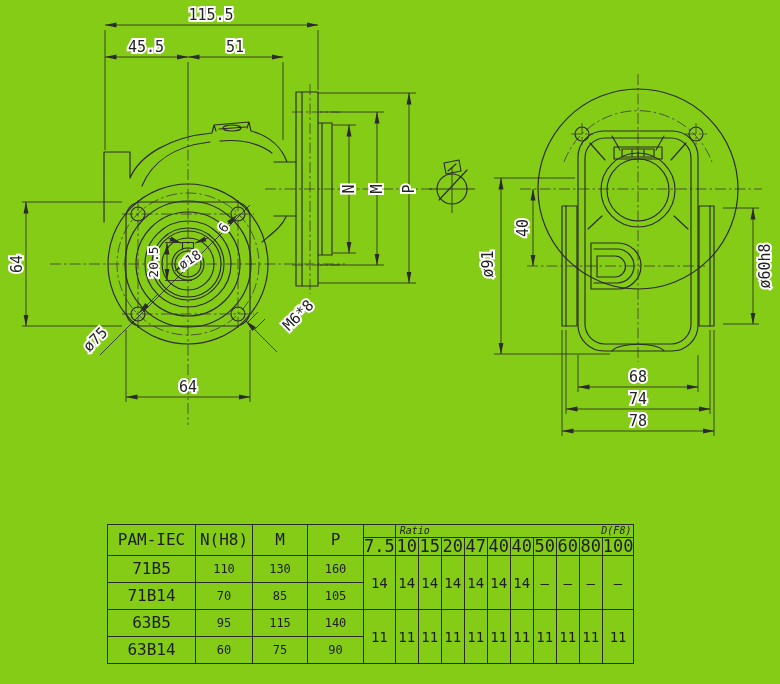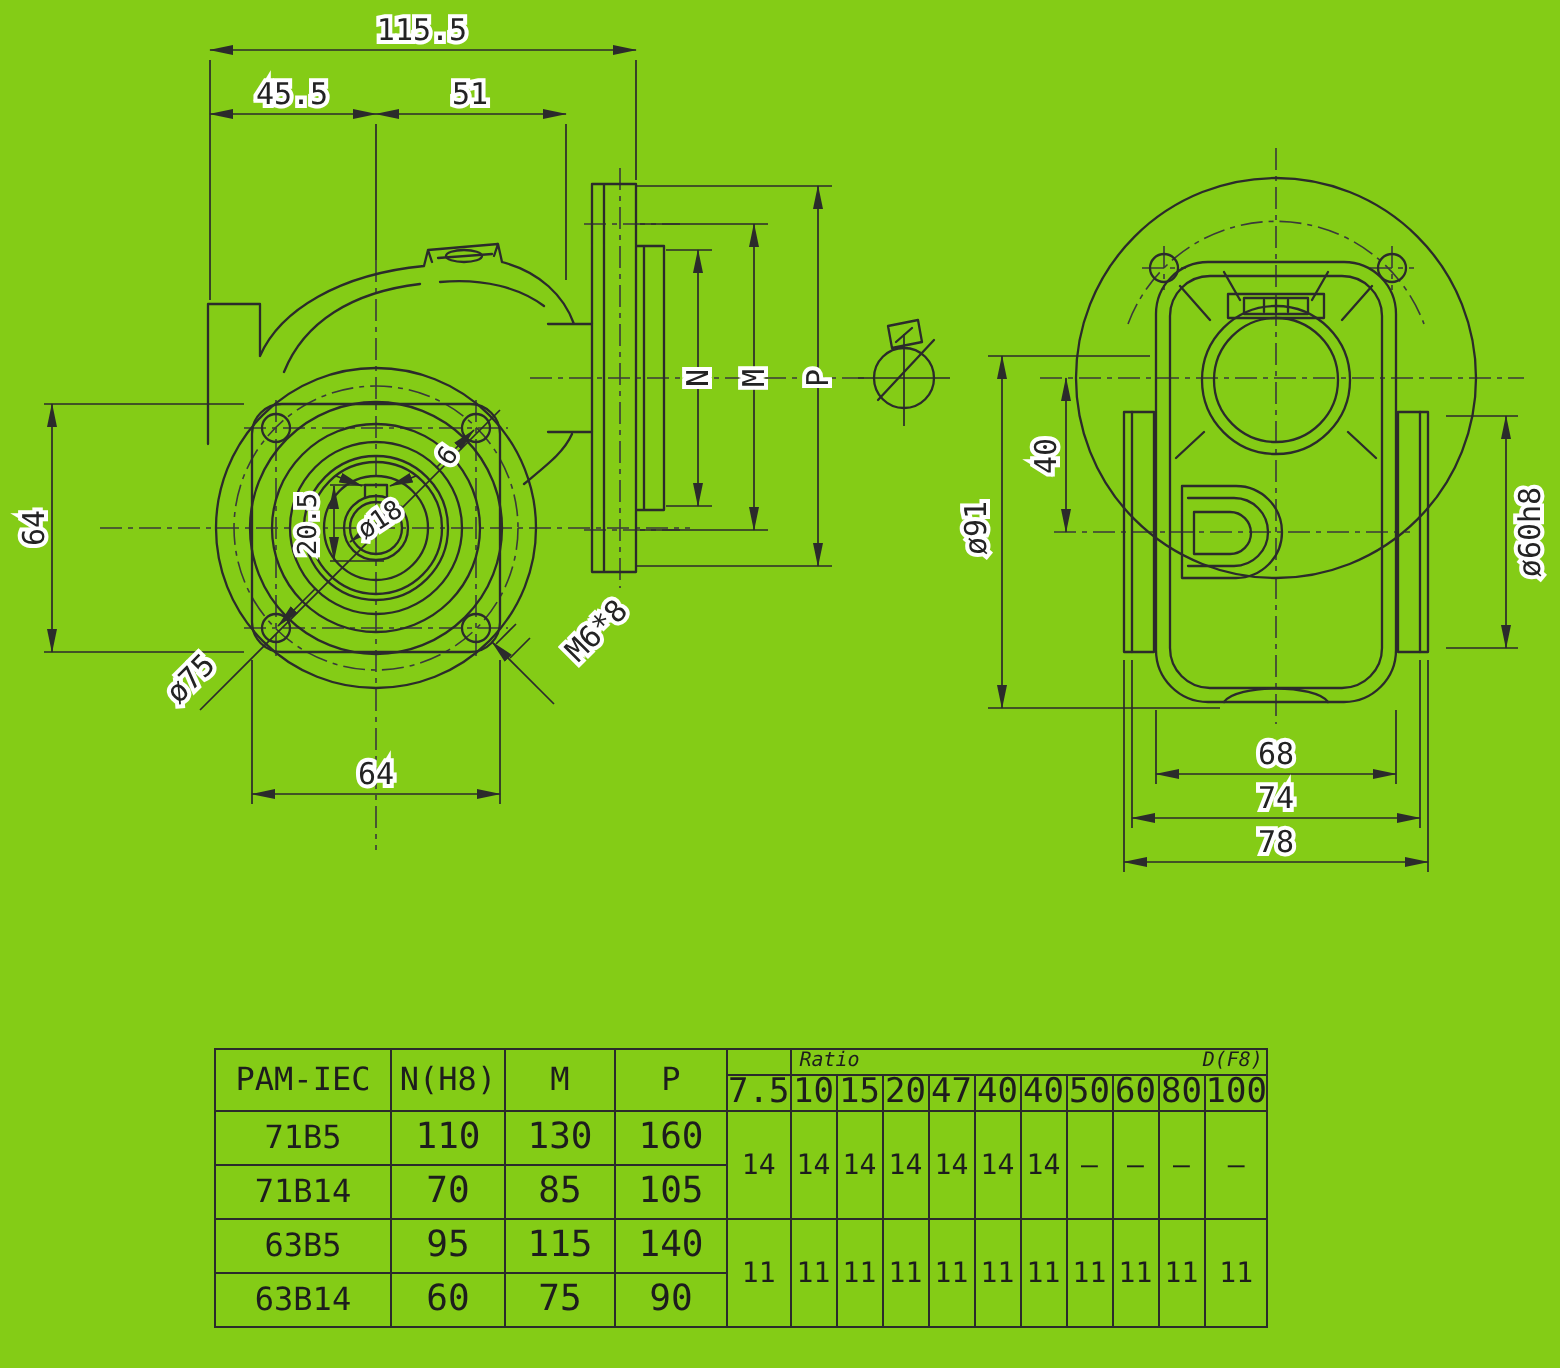--- a/index.html
+++ b/index.html
@@ -13,21 +13,21 @@
   svg .dima{fill:none;stroke:#2b2b2b;stroke-width:0.85;marker-end:url(#ah);}
   svg text.d{fill:#232323;font-family:"DejaVu Sans Mono","Liberation Mono",monospace;
              font-size:15px;text-anchor:middle;stroke:#fff;stroke-width:4px;paint-order:stroke;}
   svg text.sm{font-size:13px;}
   
   table.spec{position:absolute;left:107px;top:524px;border-collapse:collapse;
              color:#1d1d1d;table-layout:fixed;border-radius:24px;}
   table.spec td{border:1.6px solid #2b2b2b;text-align:center;vertical-align:middle;
                 padding:0;line-height:1;overflow:hidden;}
   table.spec .hd{font-size:16px;}
-  table.spec .num{font-size:18px;}
+  table.spec .num{font-size:12px;}
   table.spec .rnum{font-size:17px;}
   table.spec .dval{font-size:14px;}
   table.spec .strip{font-size:10px;height:12px;font-style:italic;}
   table.spec .strip .lft{float:left;padding-left:4px;}
   table.spec .strip .rgt{float:right;padding-right:2px;text-align:center;}
 </style>
 </head>
 <body>
 
 <div id="page">

